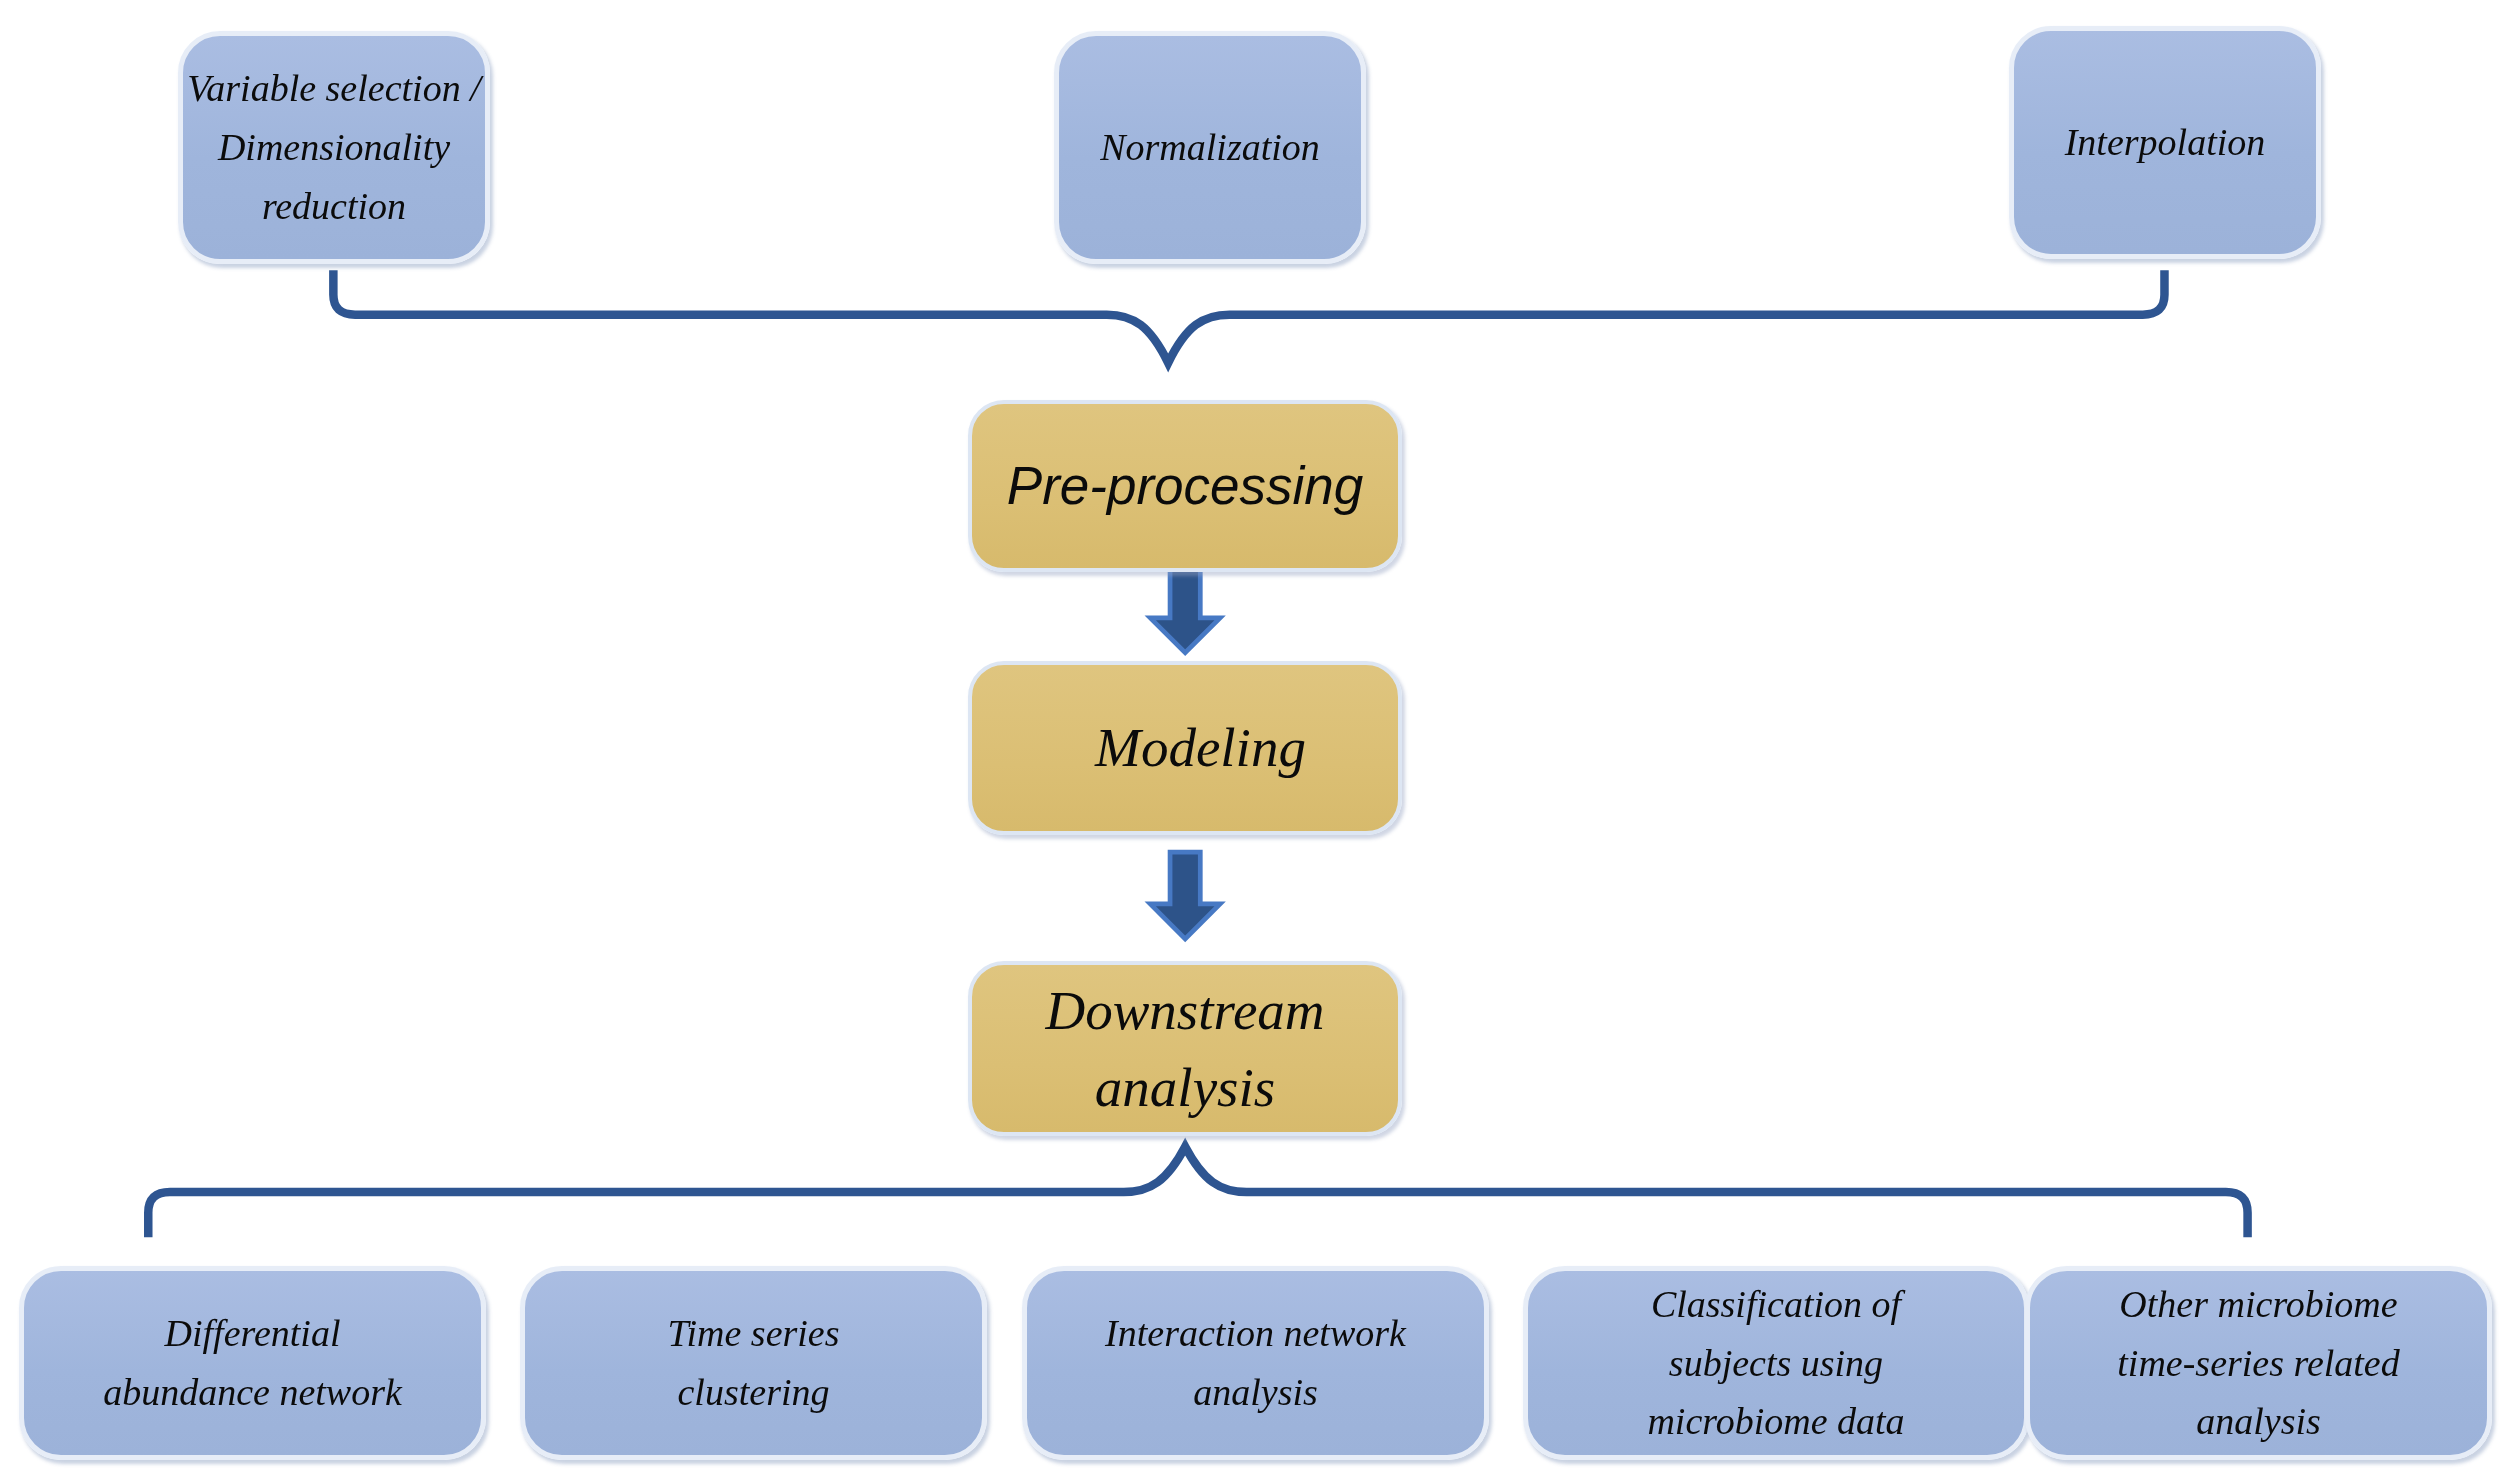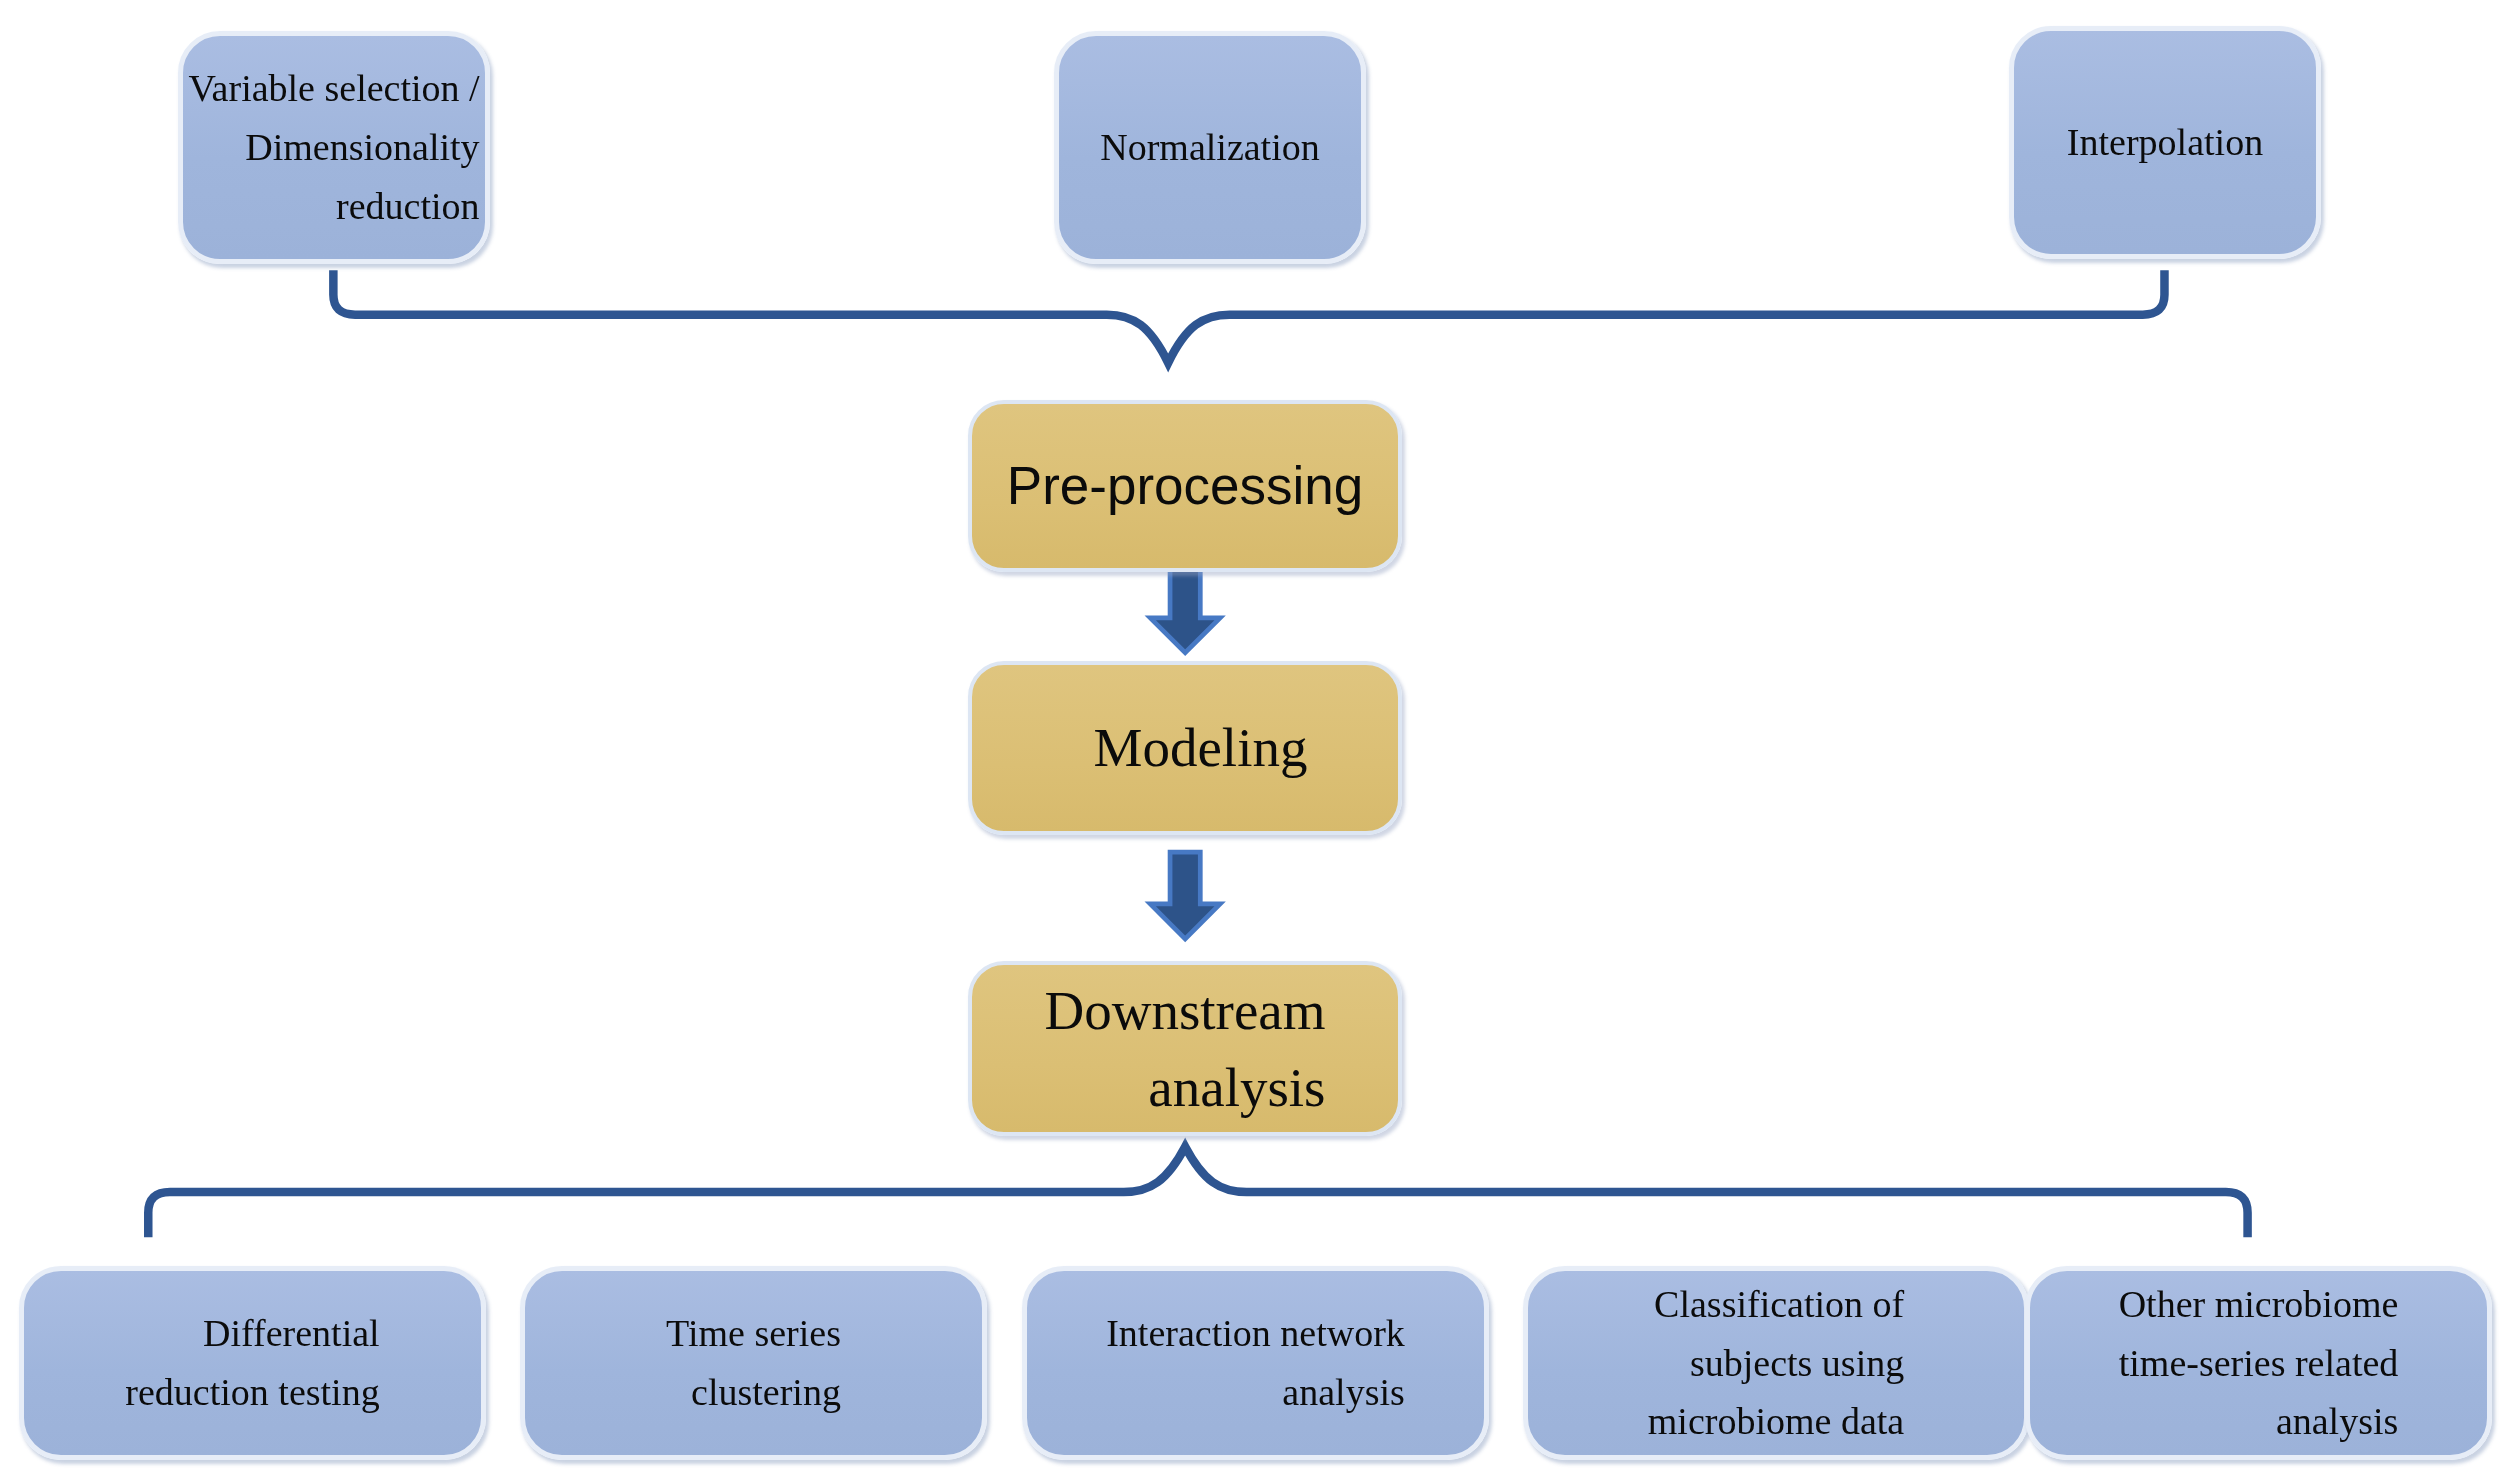--- a/index.html
+++ b/index.html
@@ -9,25 +9,26 @@
     background:#ffffff;
     overflow:hidden;
     font-family:"Liberation Serif", serif;
   }
   .connector-layer{position:absolute;left:0;top:0;width:2512px;height:1484px;z-index:1;}
   .brace{stroke:#2e5591;stroke-width:9;fill:none;}
   .arrow{fill:#2d5389;stroke:#4779c4;stroke-width:5;stroke-linejoin:miter;}
   .box{
     position:absolute;
     display:flex;align-items:center;justify-content:center;
-    text-align:right;
+    text-align:center;
     white-space:pre-line;
     color:#0b0b0b;
     box-sizing:border-box;
     z-index:2;
+    font-style:italic;
   }
   .blue-box{
     background:linear-gradient(180deg,#aabde2 0%,#9fb5dc 55%,#9cb2d9 100%);
     border:5.7px solid #e7edf7;
     border-radius:42px;
     box-shadow:2.8px 3.8px 3.8px rgba(135,155,190,0.45);
     font-size:38px;
     line-height:1.55;
   }
   .gold-box{
@@ -88,21 +89,21 @@
   <div class="box blue-box" id="box-interpolation">Interpolation</div>
 
   <div class="box gold-box" id="box-pre-processing">Pre-processing</div>
 
   <div class="box gold-box" id="box-modeling">Modeling</div>
 
   <div class="box gold-box" id="box-downstream-analysis">Downstream
 analysis</div>
 
   <div class="box blue-box" id="box-differential-abundance">Differential
-reduction testing</div>
+abundance network</div>
 
   <div class="box blue-box" id="box-time-series-clustering">Time series
 clustering</div>
 
   <div class="box blue-box" id="box-interaction-network">Interaction network
 analysis</div>
 
   <div class="box blue-box" id="box-classification-subjects">Classification of
 subjects using
 microbiome data</div>

